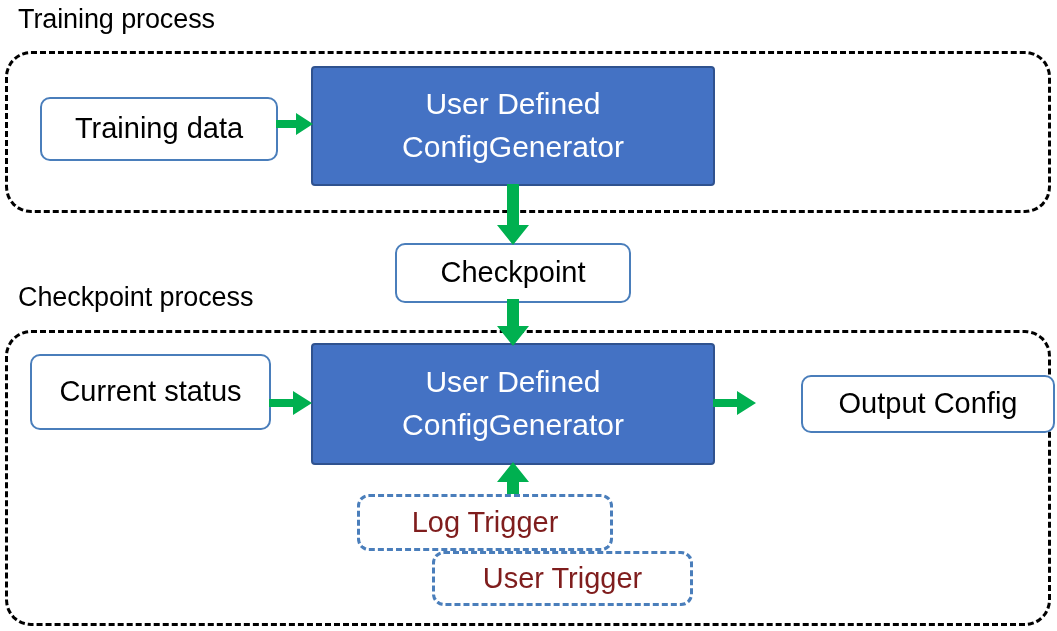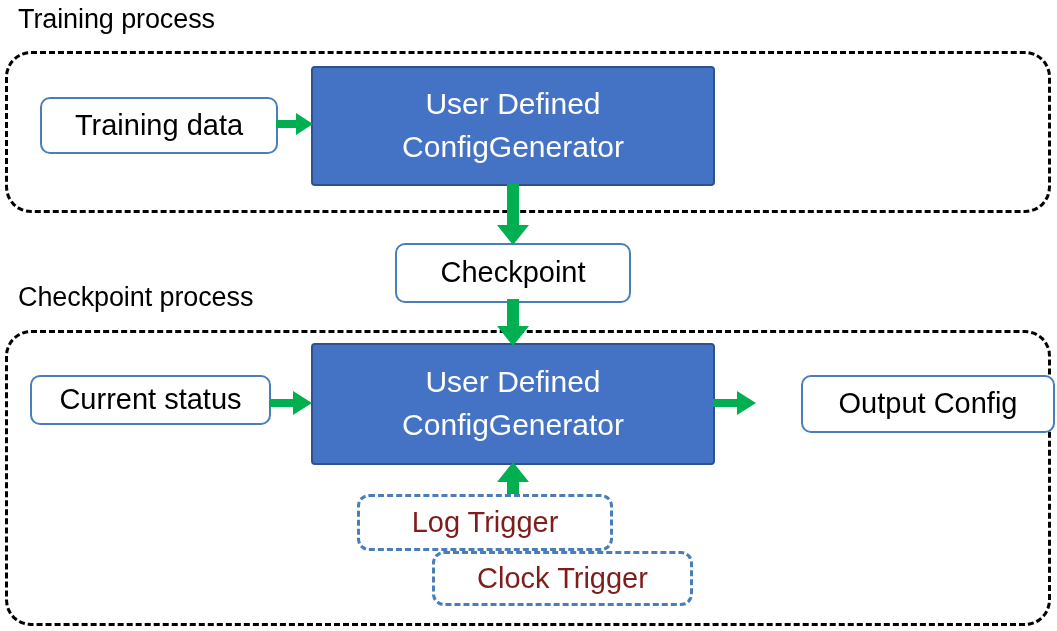--- a/index.html
+++ b/index.html
@@ -60,23 +60,23 @@
     border-radius: 10px;
     background: #ffffff;
     display: flex;
     align-items: center;
     justify-content: center;
     color: #000000;
     font-size: 29px;
     line-height: 1.1;
     white-space: nowrap;
   }
-  #box-training-data { left: 40px;  top: 97px;  width: 238px; height: 57px; }
+  #box-training-data { left: 40px;  top: 97px;  width: 238px; height: 64px; }
   #box-checkpoint    { left: 395px; top: 243px; width: 236px; height: 60px; }
-  #box-current-status{ left: 30px;  top: 375px; width: 241px; height: 50px; }
+  #box-current-status{ left: 30px;  top: 354px; width: 241px; height: 76px; }
   #box-output-config { left: 755px; top: 375px; width: 254px; height: 58px; margin-left: 46px; }
 
   
   .process-box {
     position: absolute;
     box-sizing: border-box;
     background: #4472C4;
     border: 2px solid #2F528F;
     border-radius: 4px;
     color: #ffffff;
@@ -145,21 +145,21 @@
 
   <div class="process-box" id="box-generator-inference">
     <span class="line">User Defined</span>
     <span class="line">ConfigGenerator</span>
   </div>
 
   <div class="plain-box" id="box-output-config">Output Config</div>
 
   <div class="trigger-box" id="box-log-trigger">Log Trigger</div>
 
-  <div class="trigger-box" id="box-clock-trigger">Clock Trigger</div>
+  <div class="trigger-box" id="box-clock-trigger">User Trigger</div>
 
   <div class="arrow" id="arrow-training-data-to-generator">
     <svg width="38" height="28" viewBox="0 0 38 28">
       <path d="M0 10 H20 V3 L37 14 L20 25 V18 H0 Z" fill="#00B050"></path>
     </svg>
   </div>
 
   <div class="arrow" id="arrow-generator-to-checkpoint">
     <svg width="34" height="62" viewBox="0 0 34 62">
       <path d="M11 0 H23 V41 H33 L17 61 L1 41 H11 Z" fill="#00B050"></path>

